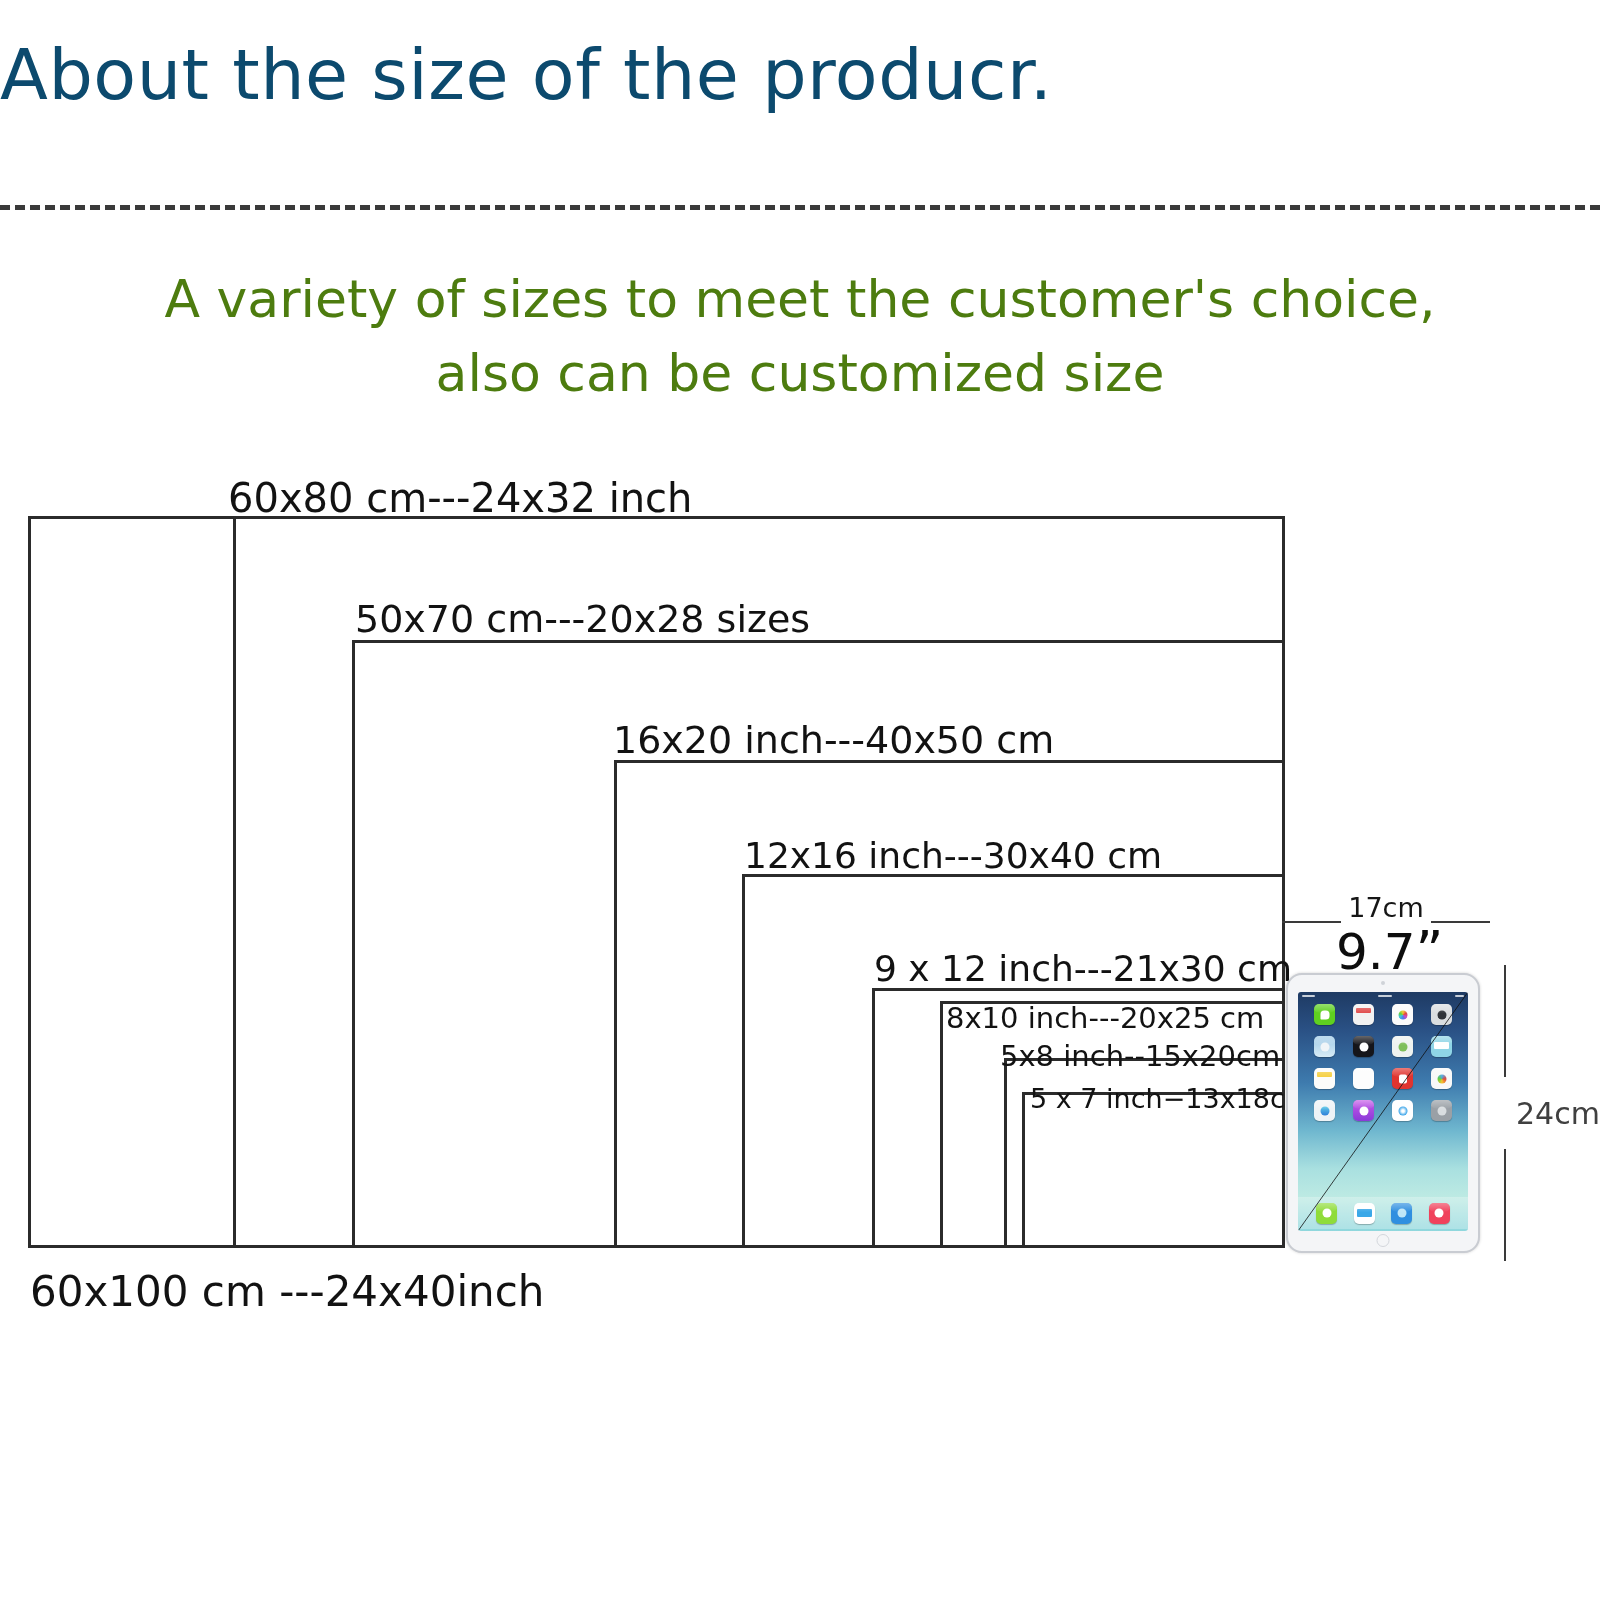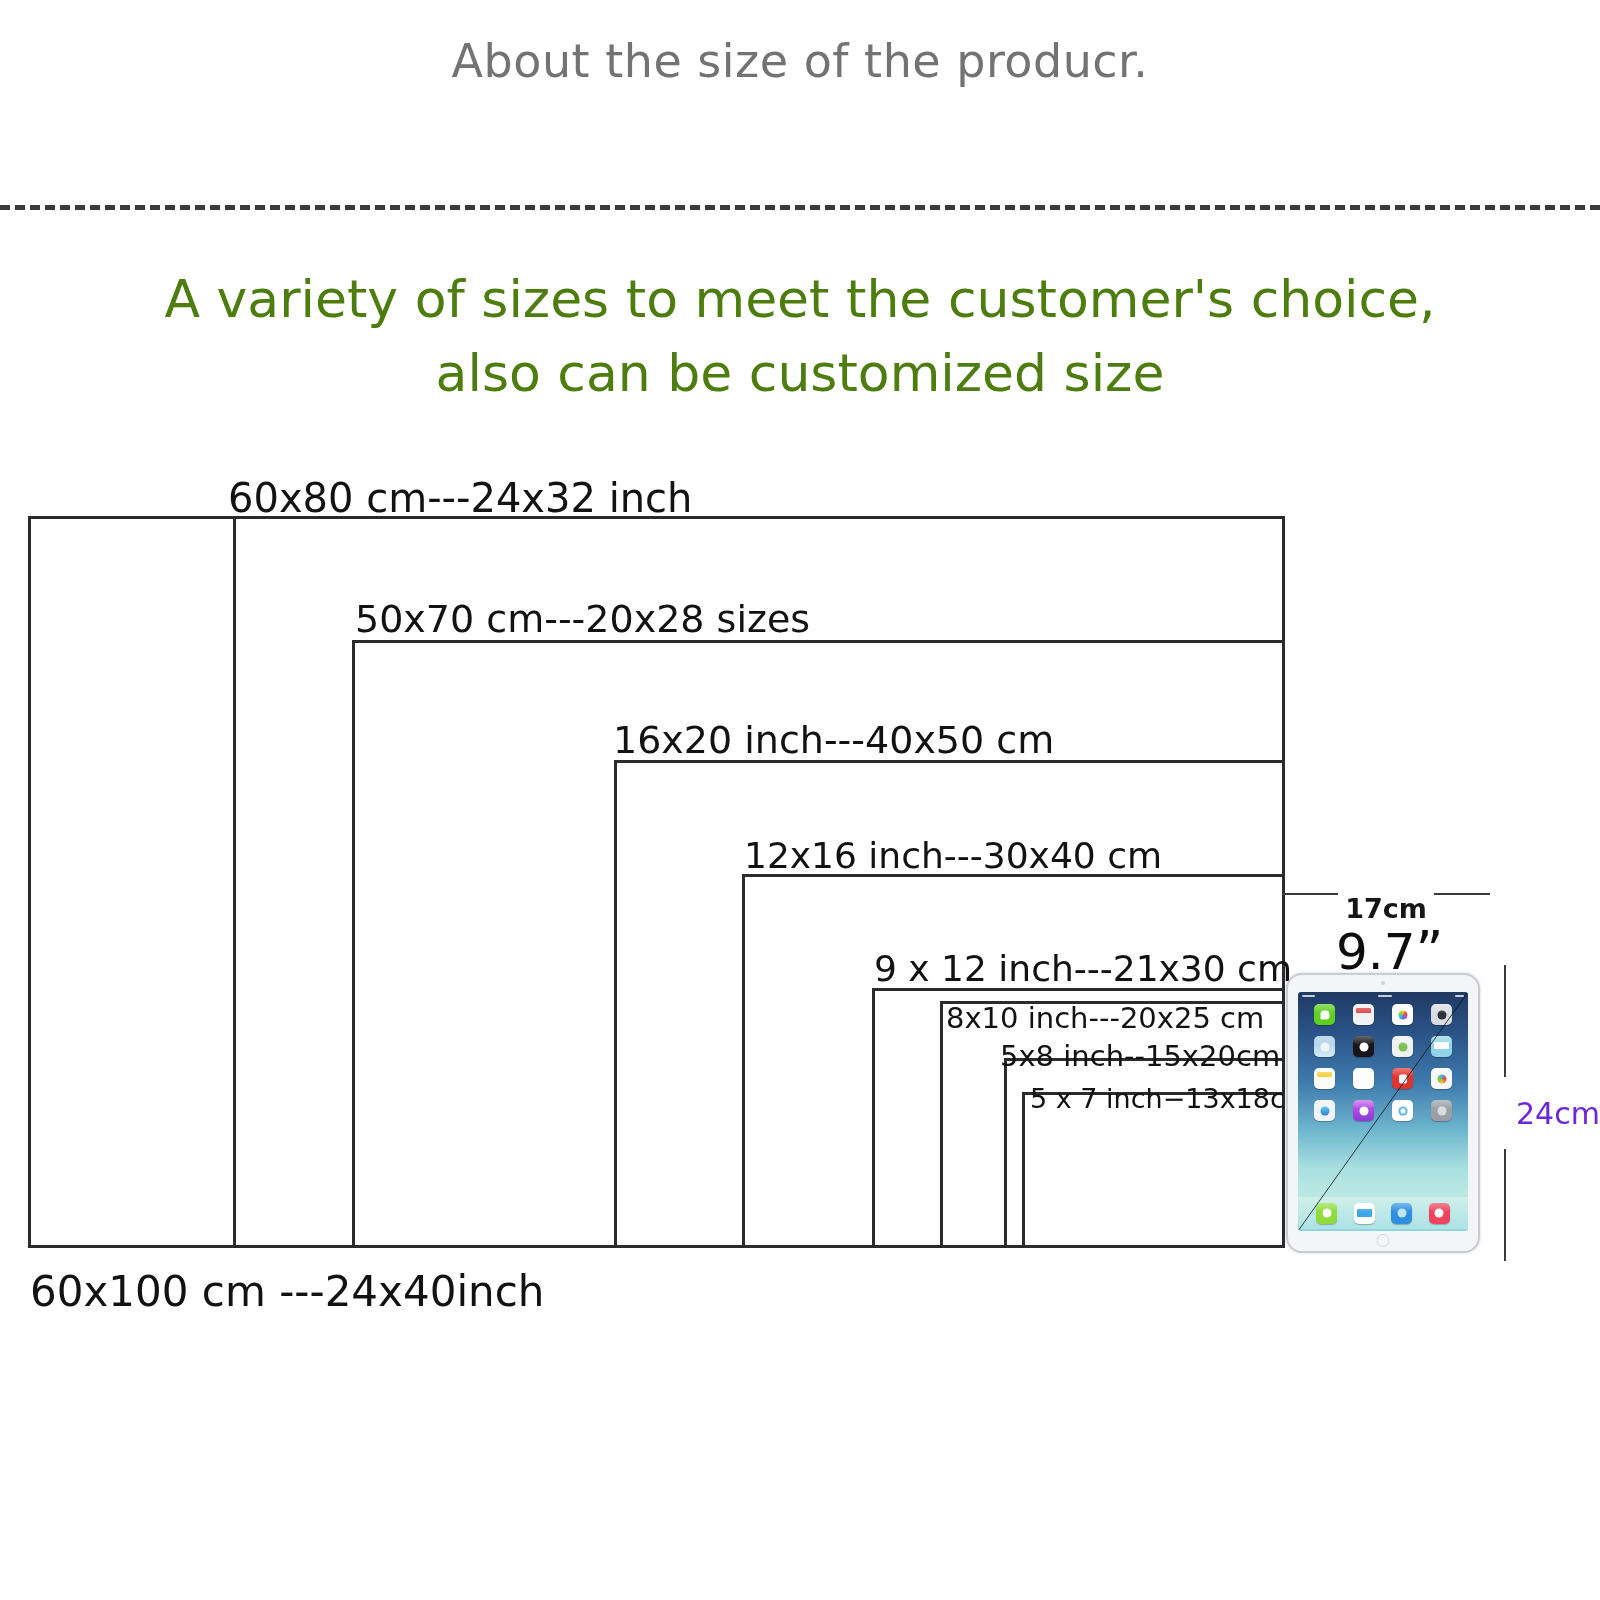--- a/index.html
+++ b/index.html
@@ -14,25 +14,24 @@
     font-family: "DejaVu Sans", "Liberation Sans", sans-serif;
     color: #1a1a1a;
     overflow: hidden;
   }
 
   
   #title {
     position: absolute;
     left: 0; right: 0;
     top: 34px;
-    text-align: center;
-    font-size: 46px;
+    font-size: 70px;
     font-weight: 400;
     letter-spacing: 0.5px;
-    color: #737373;
+    color: #0c4a6e;
     white-space: nowrap;
   }
   #divider {
     position: absolute;
     left: 0;
     right: 0;
     top: 205px;
     height: 0;
     border-top: 5px dashed #3a3a3a;
   }
@@ -94,22 +93,21 @@
     height: 375px;
   }
   
   #dim-width {
     position: absolute;
     left: 4px;
     top: 0px;
     width: 208px;
     height: 30px;
     display: flex;
-    align-items: flex-start;
-    font-weight: bold;
+    align-items: flex-end;
   }
   #dim-width .rule {
     flex: 1 1 auto;
     height: 0;
     border-top: 2px solid #3a3a3a;
   }
   #dim-width .dim-text {
     font-size: 27px;
     padding: 0 7px;
     color: #161616;
@@ -273,21 +271,21 @@
   }
   #dim-height .vrule.top    { top: 0;   height: 112px; }
   #dim-height .vrule.bottom { bottom: 0; height: 112px; }
   #dim-height .dim-text {
     position: absolute;
     left: 20px;
     top: 50%;
     transform: translateY(-50%);
     font-size: 30px;
     white-space: nowrap;
-    color: #6d28d9;
+    color: #404040;
     text-align: center;
   }
 </style>
 </head>
 <body>
 
 <div id="title">About the size of the producr.</div>
 
 <div id="divider"></div>
 

